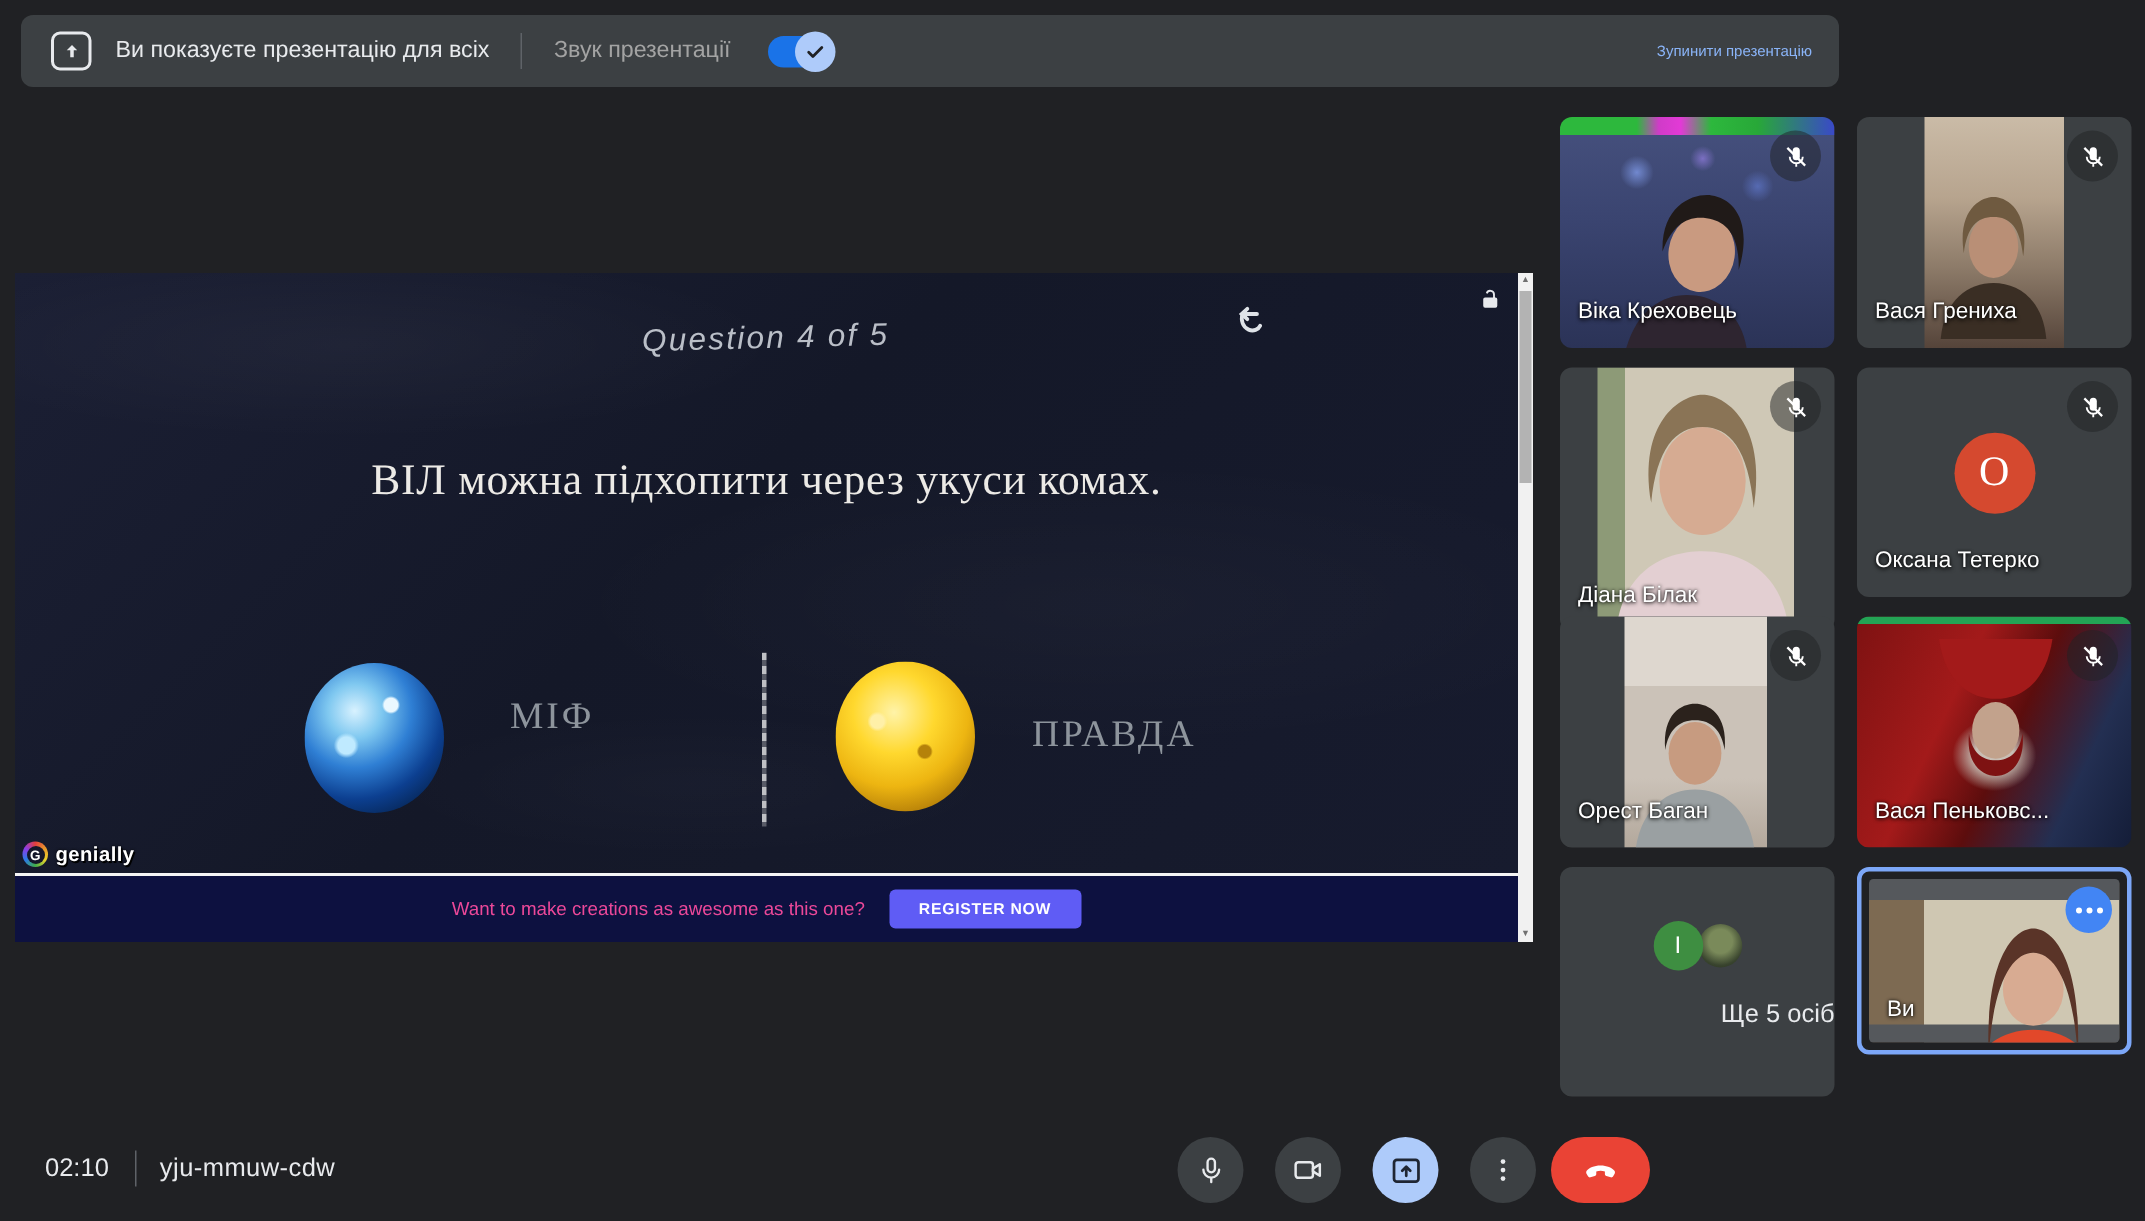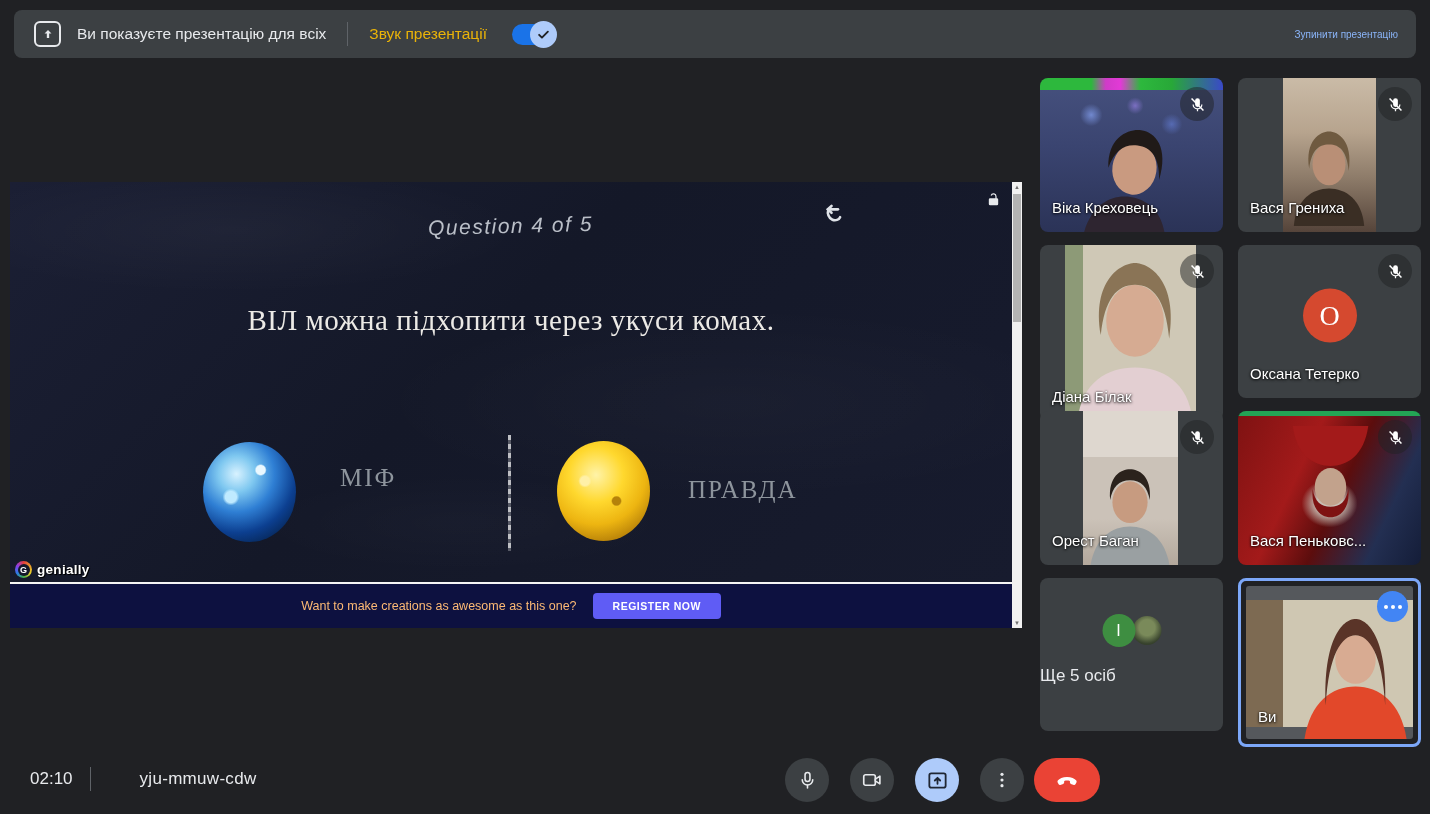--- a/index.html
+++ b/index.html
@@ -1,27 +1,27 @@
 <!DOCTYPE html>
 <html><head>
 <meta charset="utf-8">
 <style>
   * { margin:0; padding:0; box-sizing:border-box; }
   html,body { width:1430px; height:814px; background:#202124; overflow:hidden;
     font-family:"Liberation Sans", sans-serif; }
   .stage { position:absolute; inset:0; width:1430px; height:814px; background:#202124; }
 
   
-  .top-banner { position:absolute; left:14px; top:10px; width:1402px; height:48px;
+  .top-banner { position:absolute; left:14px; top:10px; width:1212px; height:48px;
     background:#3c4043; border-radius:8px; display:flex; align-items:center; padding:0 18px 0 20px; }
   .present-chip { width:27px; height:26px; border:2.5px solid #e8eaed; border-radius:6px;
     display:flex; align-items:center; justify-content:center; flex:0 0 auto; }
   .banner-text { color:#e8eaed; font-size:15.5px; margin-left:16px; }
   .vdiv { width:1px; height:24px; background:#5f6368; margin:0 21px; }
-  .sound-label { color:#eab308; font-size:15.5px; }
+  .sound-label { color:#a3a3a3; font-size:15.5px; }
   .toggle { position:relative; width:42px; height:21px; border-radius:11px; background:#1a73e8;
     margin-left:25px; cursor:pointer; flex:0 0 auto; }
   .toggle .knob { position:absolute; right:-3px; top:-3px; width:27px; height:27px; border-radius:50%;
     background:#aecbfa; display:flex; align-items:center; justify-content:center; }
   .stop-link { margin-left:auto; color:#8ab4f8; font-size:10px; font-weight:500; cursor:pointer;
     text-decoration:none; }
 
   
   .presentation { position:absolute; left:10px; top:182px; width:1012px; height:446px; background:#14172a; }
   .slide { position:absolute; left:0; top:0; width:1002px; height:401px; overflow:hidden;
@@ -57,34 +57,34 @@
   .g-ring { width:17px; height:17px; border-radius:50%;
     background:conic-gradient(#e33d3d,#e89a2b,#e8d22b,#3fae4a,#2b7ae8,#8a3de8,#e33d3d);
     display:flex; align-items:center; justify-content:center; }
   .g-ring span { width:12px; height:12px; border-radius:50%; background:#14172a; color:#fff;
     font-size:9px; font-weight:bold; display:flex; align-items:center; justify-content:center; }
   .g-word { color:#fff; font-size:13.5px; font-weight:bold;
     text-shadow:0 0 2px #000, 1px 1px 0 #000; letter-spacing:.3px; }
   .slide-hr { position:absolute; left:0; top:400px; width:1002px; height:2px; background:#f5f5f5; }
   .register-bar { position:absolute; left:0; top:402px; width:1002px; height:44px; background:#0d1140;
     display:flex; align-items:center; justify-content:center; gap:16px; }
-  .register-bar .rb-text { color:#fdba74; font-size:12.5px; }
+  .register-bar .rb-text { color:#ec4899; font-size:12.5px; }
   .register-btn { background:#5f5cf5; color:#fff; font-size:10.5px; font-weight:bold;
     letter-spacing:.5px; border:none; border-radius:4px; padding:7px 20px; cursor:pointer;
     font-family:"Liberation Sans", sans-serif; }
   .pscroll { position:absolute; right:0; top:0; width:10px; height:446px; background:#f1f1f1; }
   .pscroll .thumb { position:absolute; left:1px; top:12px; width:8px; height:128px; background:#b3b3b3; cursor:pointer; }
   .pscroll .arrow { position:absolute; left:0; width:10px; text-align:center; color:#707070; font-size:6px; }
 
   
   .tile { position:absolute; width:183px; height:154px; border-radius:8px; background:#3c4043; overflow:hidden; cursor:pointer; }
   .t1 { left:1040px; top:78px; }  .t2 { left:1238px; top:78px; }
   .t3 { left:1040px; top:245px; height:176px; } .t4 { left:1238px; top:245px; height:153px; }
   .t5 { left:1040px; top:411px; } .t6 { left:1238px; top:411px; }
-  .t7 { left:1040px; top:578px; height:153px; } .t8 { left:1238px; top:578px; height:169px; }
+  .t7 { left:1040px; top:578px; height:153px; } .t8 { left:1238px; top:578px; height:125px; }
   .tile .name { position:absolute; left:12px; bottom:16px; color:#fff; font-size:15px; font-weight:500;
     text-shadow:0 1px 3px rgba(0,0,0,.9), 0 0 2px rgba(0,0,0,.7); white-space:nowrap; z-index:5; }
   .mic-off { position:absolute; top:9px; right:9px; width:34px; height:34px; border-radius:50%;
     background:rgba(32,33,36,.5); display:flex; align-items:center; justify-content:center; z-index:6; }
   .strip { position:absolute; top:0; bottom:0; overflow:hidden; }
   .sil { position:absolute; }
 
   .v-vika { background:
       radial-gradient(circle 16px at 28% 24%, rgba(140,170,255,.65), transparent 70%),
       radial-gradient(circle 12px at 52% 18%, rgba(170,140,255,.55), transparent 70%),
@@ -99,37 +99,37 @@
       radial-gradient(ellipse 70px 60px at 50% 60%, #c8beb4 0 18%, transparent 40%),
       linear-gradient(115deg,#7e1212 0%,#a31a1a 35%,#5c0d0d 55%,#232f52 78%,#141d38 100%); }
   .avatar-big { position:absolute; left:50%; top:50%; transform:translate(-50%,-62%); width:54px; height:54px;
     border-radius:50%; background:#d5492f; color:#fff; display:flex; align-items:center; justify-content:center;
     font-size:28px; font-family:"Liberation Serif", serif; }
   .overflow-avatars { position:absolute; left:50%; top:36px; transform:translateX(-50%); display:flex; }
   .ov-a1 { width:33px; height:33px; border-radius:50%; background:#3e8e41; color:#fff; font-size:16px;
     display:flex; align-items:center; justify-content:center; z-index:2; }
   .ov-a2 { width:29px; height:29px; border-radius:50%; margin-left:-3px; margin-top:2px;
     background:radial-gradient(circle at 50% 40%, #7a8a5a 0 35%, #39442e 70%, #232b1c 100%); }
-  .overflow-name { position:absolute; left:0; width:100%; top:88px; text-align:left; color:#e8eaed;
+  .overflow-name { position:absolute; left:0; width:100%; top:88px; text-align:right; color:#e8eaed;
     font-size:17px; font-weight:500; }
   .tile-self { border:3px solid #7ca7f8; background:#202124; }
   .self-video { position:absolute; left:5px; right:5px; top:5px; bottom:5px; border-radius:3px; overflow:hidden;
     background:
       linear-gradient(#55585c 0 100%) top/100% 14px no-repeat,
       linear-gradient(#55585c 0 100%) bottom/100% 12px no-repeat,
       linear-gradient(90deg,#7d6a52 0 22%,#cfc7b2 22% 100%); }
   .dots-btn { position:absolute; top:10px; right:10px; width:31px; height:31px; border-radius:50%;
     background:#4285f4; display:flex; align-items:center; justify-content:center; gap:3px; z-index:7; cursor:pointer; }
   .dots-btn i { width:4px; height:4px; border-radius:50%; background:#fff; }
 
   
   .bottom-bar { position:absolute; left:0; top:744px; width:1430px; height:70px; display:flex; align-items:center; }
   .bb-time { color:#e8eaed; font-size:17px; margin-left:30px; }
   .bb-div { width:1px; height:24px; background:#5f6368; margin:0 16px 0 17px; }
-  .bb-code { color:#e8eaed; font-size:17px; letter-spacing:.3px;margin-left:33px; }
+  .bb-code { color:#e8eaed; font-size:17px; letter-spacing:.3px; }
   .controls { position:absolute; left:785px; top:758px; display:flex; gap:21px; align-items:center; }
   .ctl { width:44px; height:44px; border-radius:50%; background:#3c4043; display:flex; align-items:center;
     justify-content:center; cursor:pointer; }
   .ctl-present { background:#aecbfa; color:#202124; }
   .ctl-hang { width:66px; border-radius:22px; background:#ea4335; margin-left:-11px; }
 </style>
 </head>
 <body>
 
 <div class="stage">

